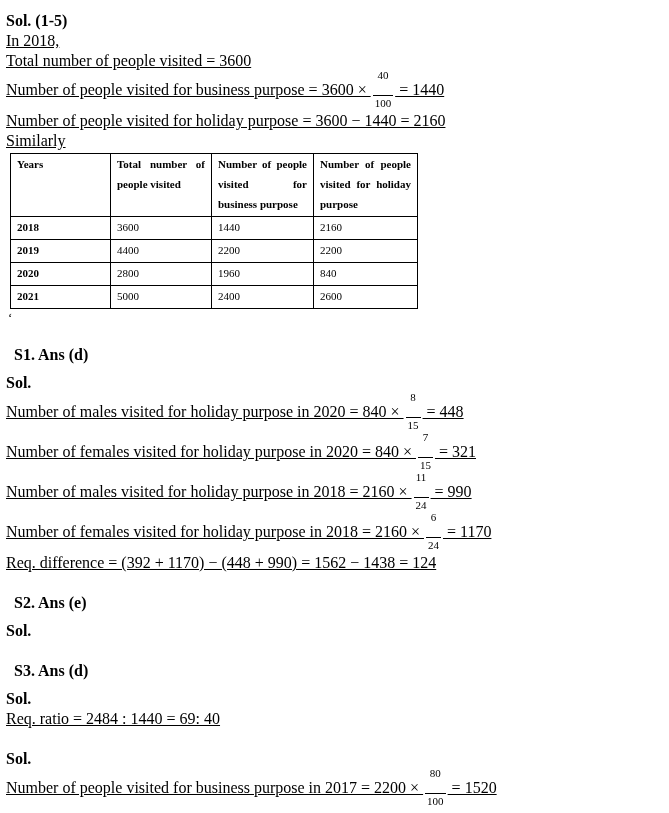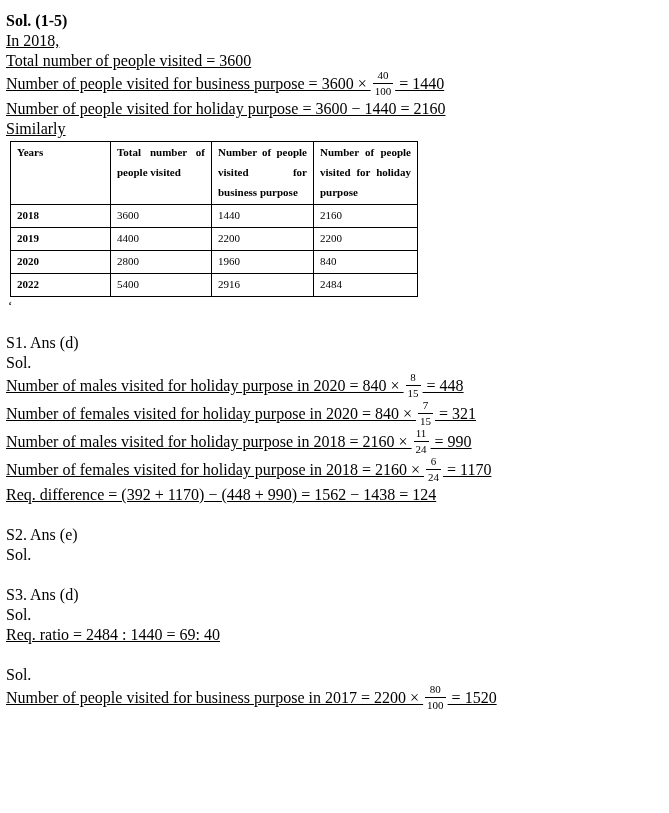--- a/index.html
+++ b/index.html
@@ -33,21 +33,21 @@
     text-align: center;
     font-size: 11px;
     line-height: 12px;
     margin: 0 2px;
     position: relative;
     top: -2px;
   }
   .frac .num {
     display: block;
     border-bottom: 1px solid #000;
-    padding: 0 2px 2px 2px;
+    padding: 0 2px 14px 2px;
   }
   .frac .den {
     display: block;
     padding: 1px 2px 0 2px;
   }
   table.data-table {
     border-collapse: collapse;
     margin: 2px 0 0 4px;
     table-layout: fixed;
   }
@@ -67,22 +67,22 @@
   .col-total    { width: 101px; }
   .col-business { width: 102px; }
   .col-holiday  { width: 104px; }
   .apostrophe {
     font-size: 13px;
     line-height: 14px;
     margin: 2px 0 0 2px;
     min-height: 14px;
   }
   .section { margin-top: 20px; }
-  .section .answer { font-weight: normal; margin: 0; }
-  .section .sol-label { font-weight: normal; margin: 0; }
+  .section .answer { font-weight: bold; margin: 8px; }
+  .section .sol-label { font-weight: bold; margin: 0; }
 </style>
 </head>
 <body>
 
 <div class="title">Sol. (1-5)</div>
 
 <div id="intro-lines">
     <div class="line"><span>In 2018,</span></div>
     <div class="line"><span>Total number of people visited = 3600</span></div>
     <div class="line"><span>Number of people visited for business purpose = 3600 × </span><span class="frac"><span class="num">40</span><span class="den">100</span></span><span> = 1440</span></div>
@@ -118,24 +118,24 @@
         <td>2200</td>
         <td>2200</td>
       </tr>
       <tr>
         <td class="year-cell">2020</td>
         <td>2800</td>
         <td>1960</td>
         <td>840</td>
       </tr>
       <tr>
-        <td class="year-cell">2022</td>
-        <td>5400</td>
-        <td>2916</td>
-        <td>2484</td>
+        <td class="year-cell">2021</td>
+        <td>5000</td>
+        <td>2400</td>
+        <td>2600</td>
       </tr>
     </tbody>
 </table>
 
 <div class="apostrophe">‘</div>
 
 <div id="sections">
     <div class="section">
       <div class="answer">S1. Ans (d)</div>
       <div class="sol-label">Sol.</div>

